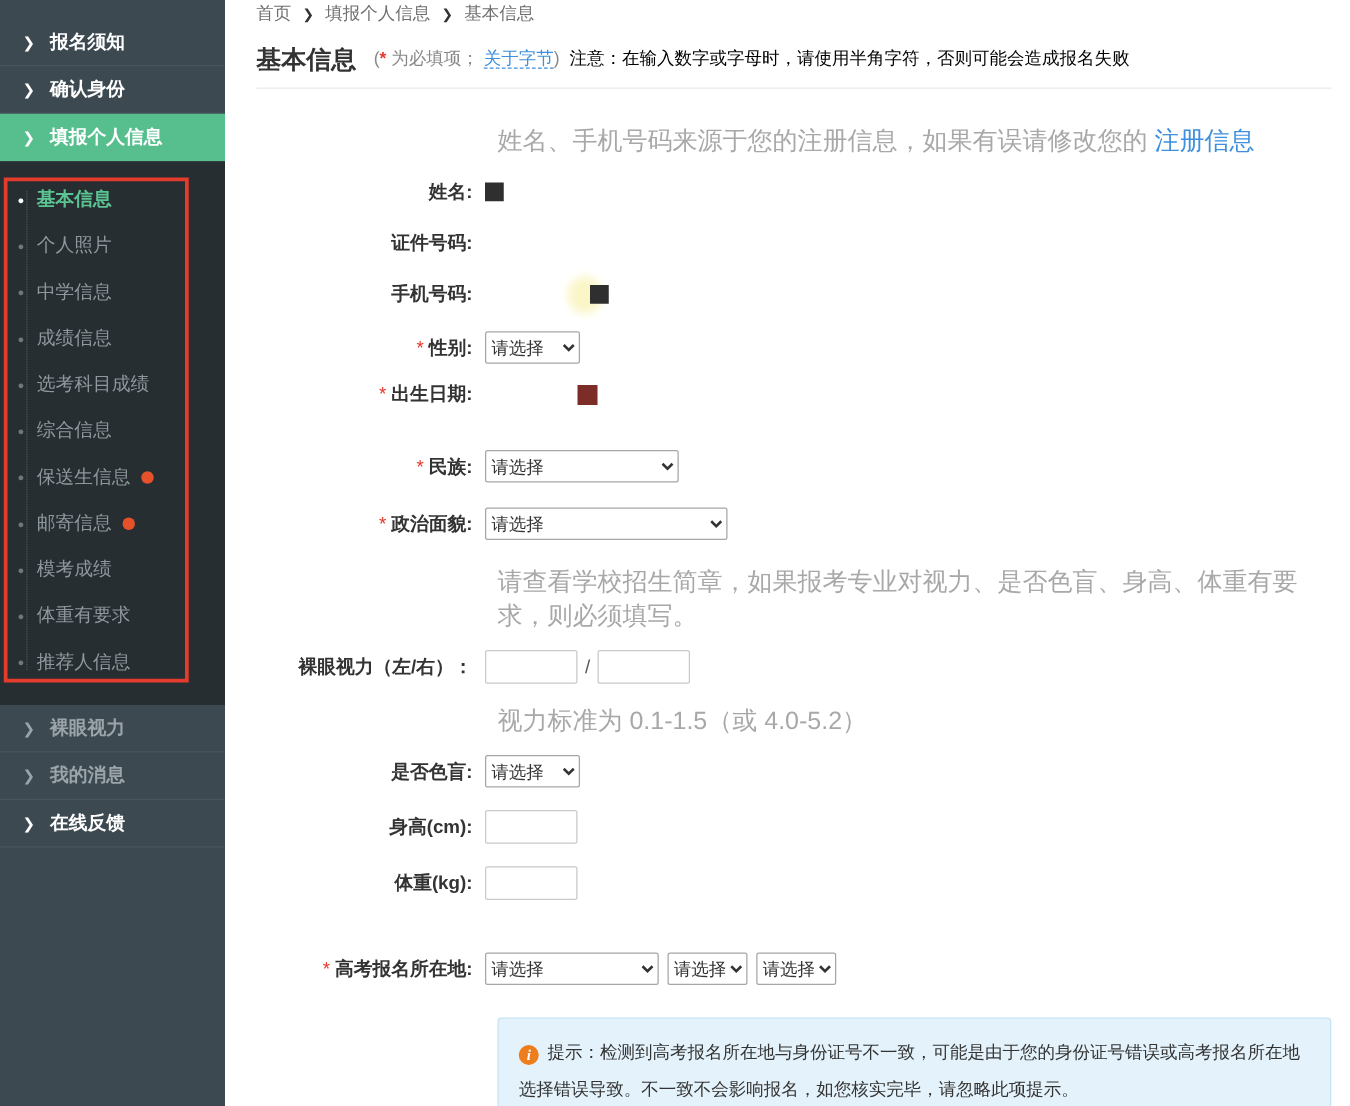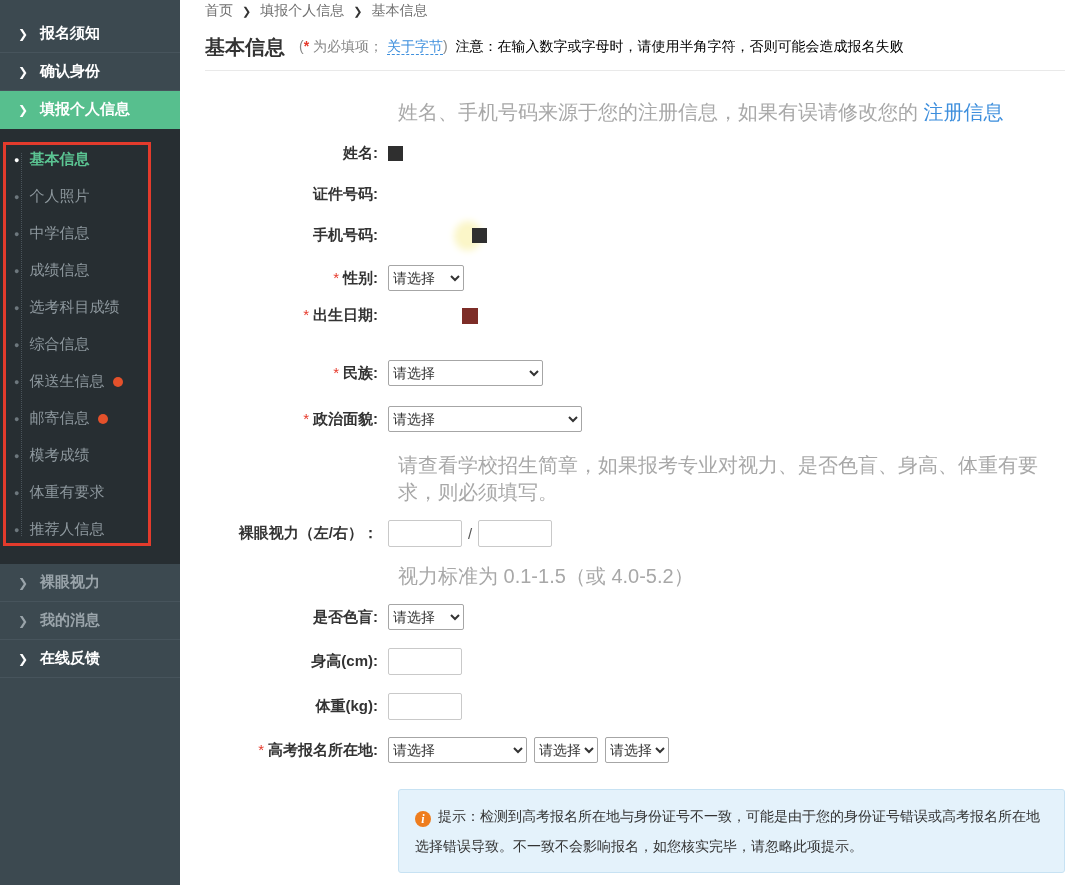--- a/index.html
+++ b/index.html
@@ -76,21 +76,21 @@
     font-size:14px; color:#333; line-height:30px; }
   .info-icon { display:inline-block; width:16px; height:16px; border-radius:50%;
     background:#ee7d1e; color:#fff; text-align:center; line-height:16px;
     font-size:12px; font-style:italic; font-weight:bold;
     font-family:"Liberation Serif","DejaVu Serif",serif;
     margin-right:7px; vertical-align:-2px; }
 
   
   .mb-a{margin-bottom:18px}.mb-b{margin-bottom:22px}.mb-c{margin-bottom:20px}
   .mb-d{margin-bottom:15px}.mb-e{margin-bottom:35px}.mb-f{margin-bottom:14px}
-  .mb-g{margin-bottom:16px}.mb-h{margin-bottom:17px}.mb-i{margin-bottom:26px}
+  .mb-g{margin-bottom:16px}.mb-h{margin-bottom:42px}.mb-i{margin-bottom:26px}
   .mb-j{margin-bottom:8px}
 </style>
 </head>
 <body>
 
 <div class="app">
 
   <aside class="sidebar">
     <div class="side-top">
       <div class="g-item">

